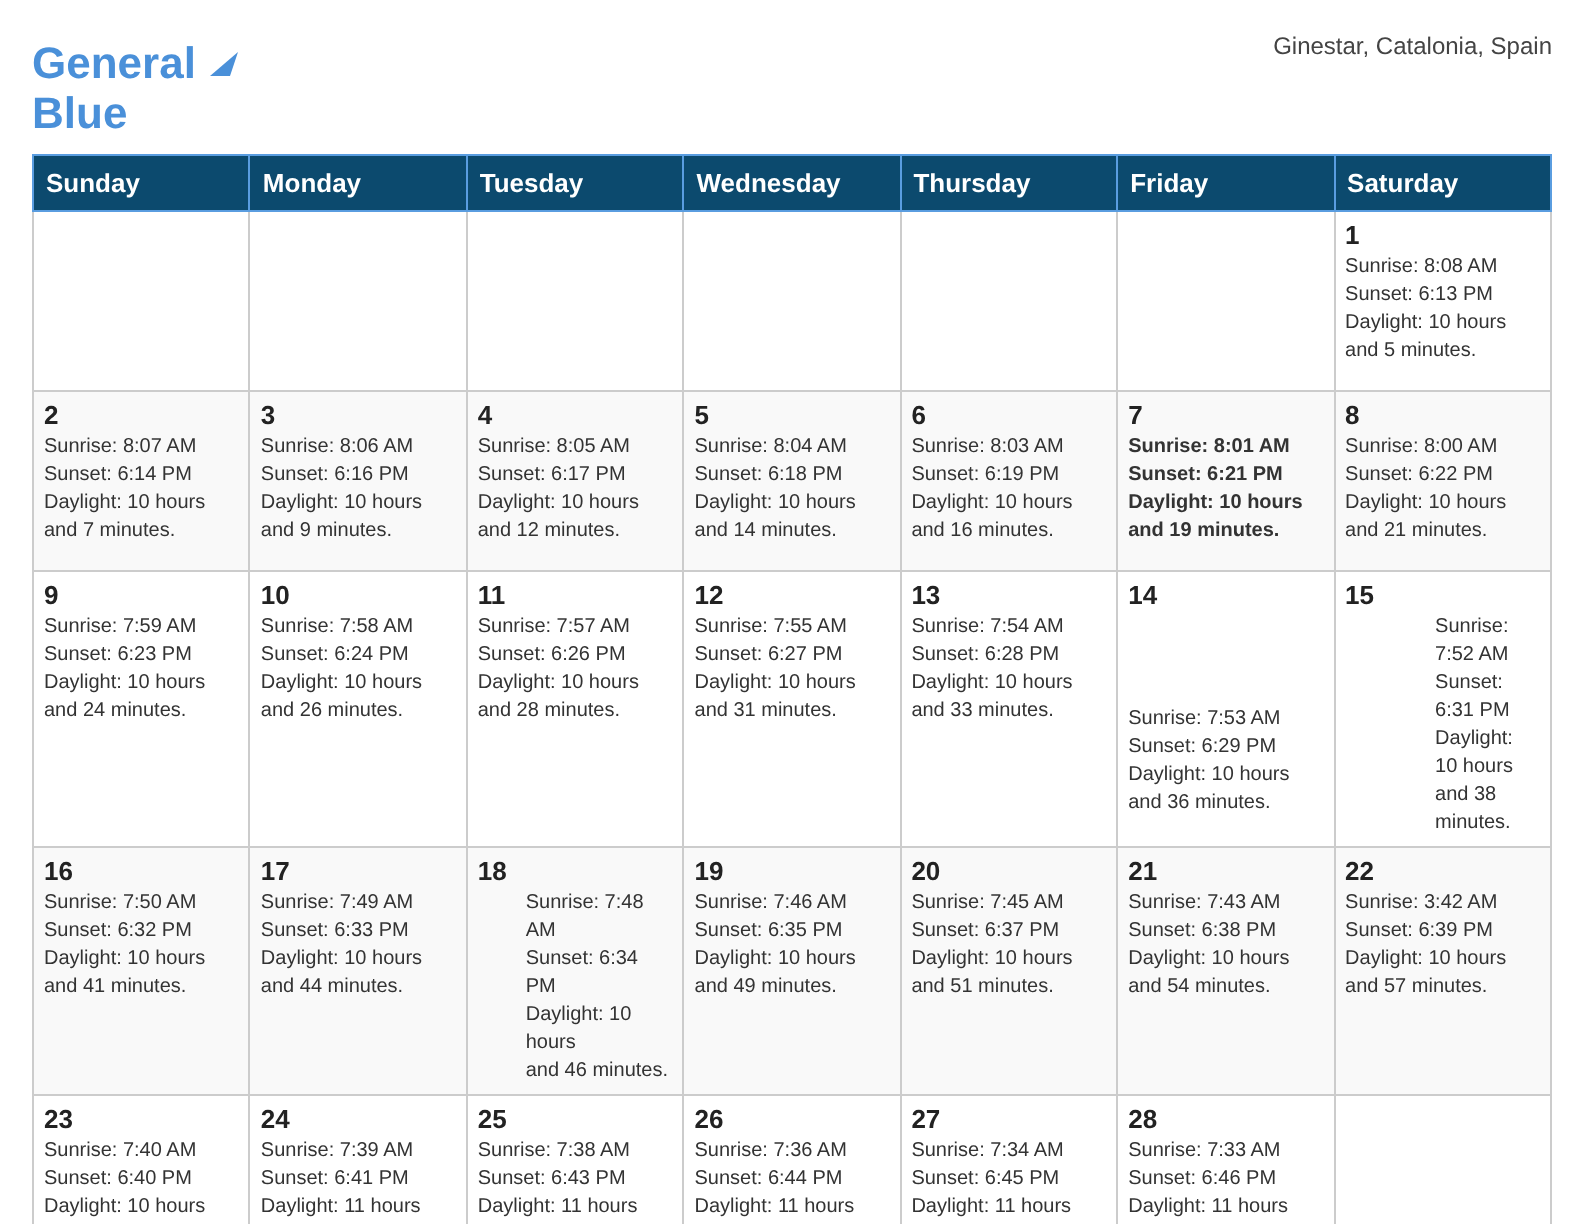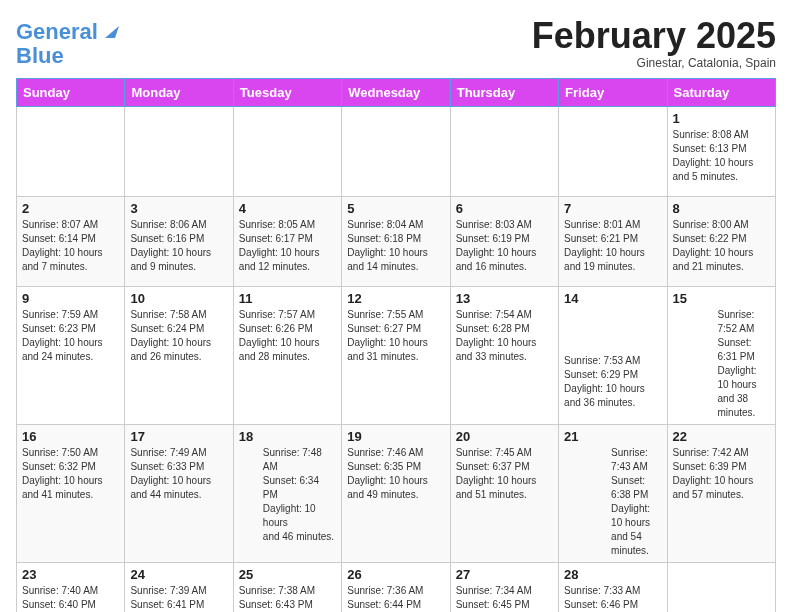--- a/index.html
+++ b/index.html
@@ -42,21 +42,21 @@
     .location {
       font-size: 12px;
       color: #444;
     }
     .calendar {
       width: 100%;
       border-collapse: collapse;
       border: 1px solid #ccc;
     }
     .calendar th {
-      background-color: #d946ef;
+      background-color: #0c4a6e;
       color: #fff;
       font-size: 13px;
       font-weight: bold;
       padding: 6px 6px;
       text-align: left;
       border: 1px solid #5a9de0;
     }
     .calendar td {
       vertical-align: top;
       border: 1px solid #ccc;
@@ -97,21 +97,20 @@
         <div style="margin-left:3px;margin-top:2px;">
           <svg width="18" height="18" viewBox="0 0 18 18">
             <polygon points="4,16 18,4 14,16" fill="#4a90d9"></polygon>
           </svg>
         </div>
       </div>
       <span class="logo-text" style="color:#4a90d9;font-size:22px;">Blue</span>
     </div>
   </div>
   <div class="title-area">
-    <div class="month-title">February 2025</div>
     <div class="location">Ginestar, Catalonia, Spain</div>
   </div>
 </div>
 
 <table class="calendar">
   <thead>
     <tr>
       <th>Sunday</th>
       <th>Monday</th>
       <th>Tuesday</th>
@@ -168,21 +167,21 @@
         </td>
         <td>
           <span class="day-number">6</span>
           <div class="day-info" style="white-space: pre-line;">Sunrise: 8:03 AM
 Sunset: 6:19 PM
 Daylight: 10 hours
 and 16 minutes.</div>
         </td>
         <td>
           <span class="day-number">7</span>
-          <div class="day-info" style="white-space: pre-line;">Sunrise: 8:01 AM
+          <div class="day-info" style="white-space: pre-line; font-weight: bold;">Sunrise: 8:01 AM
 Sunset: 6:21 PM
 Daylight: 10 hours
 and 19 minutes.</div>
         </td>
         <td>
           <span class="day-number">8</span>
           <div class="day-info" style="white-space: pre-line;">Sunrise: 8:00 AM
 Sunset: 6:22 PM
 Daylight: 10 hours
 and 21 minutes.</div>
@@ -270,28 +269,28 @@
         </td>
         <td>
           <span class="day-number">20</span>
           <div class="day-info" style="white-space: pre-line;">Sunrise: 7:45 AM
 Sunset: 6:37 PM
 Daylight: 10 hours
 and 51 minutes.</div>
         </td>
         <td>
           <span class="day-number">21</span>
-          <div class="day-info" style="white-space: pre-line; margin-left: 47px;">Sunrise: 7:43 AM
+          <div class="day-info" style="white-space: pre-line;">Sunrise: 7:43 AM
 Sunset: 6:38 PM
 Daylight: 10 hours
 and 54 minutes.</div>
         </td>
         <td>
           <span class="day-number">22</span>
-          <div class="day-info" style="white-space: pre-line;">Sunrise: 7:42 AM
+          <div class="day-info" style="white-space: pre-line;">Sunrise: 3:42 AM
 Sunset: 6:39 PM
 Daylight: 10 hours
 and 57 minutes.</div>
         </td>
       </tr>
       <tr>
         <td>
           <span class="day-number">23</span>
           <div class="day-info" style="white-space: pre-line;">Sunrise: 7:40 AM
 Sunset: 6:40 PM

